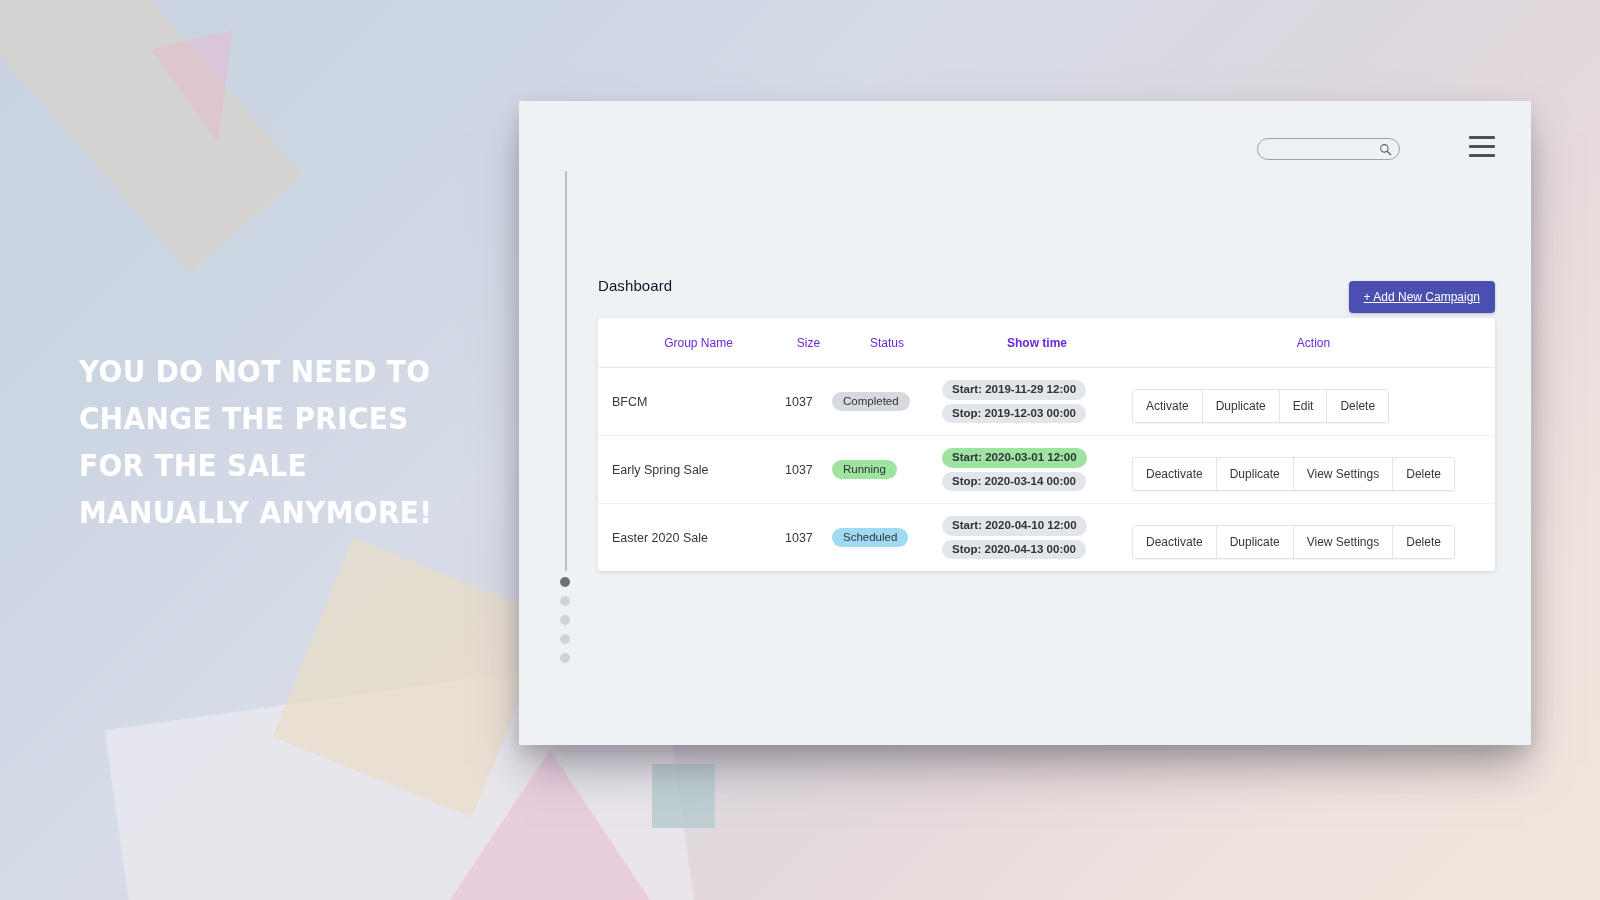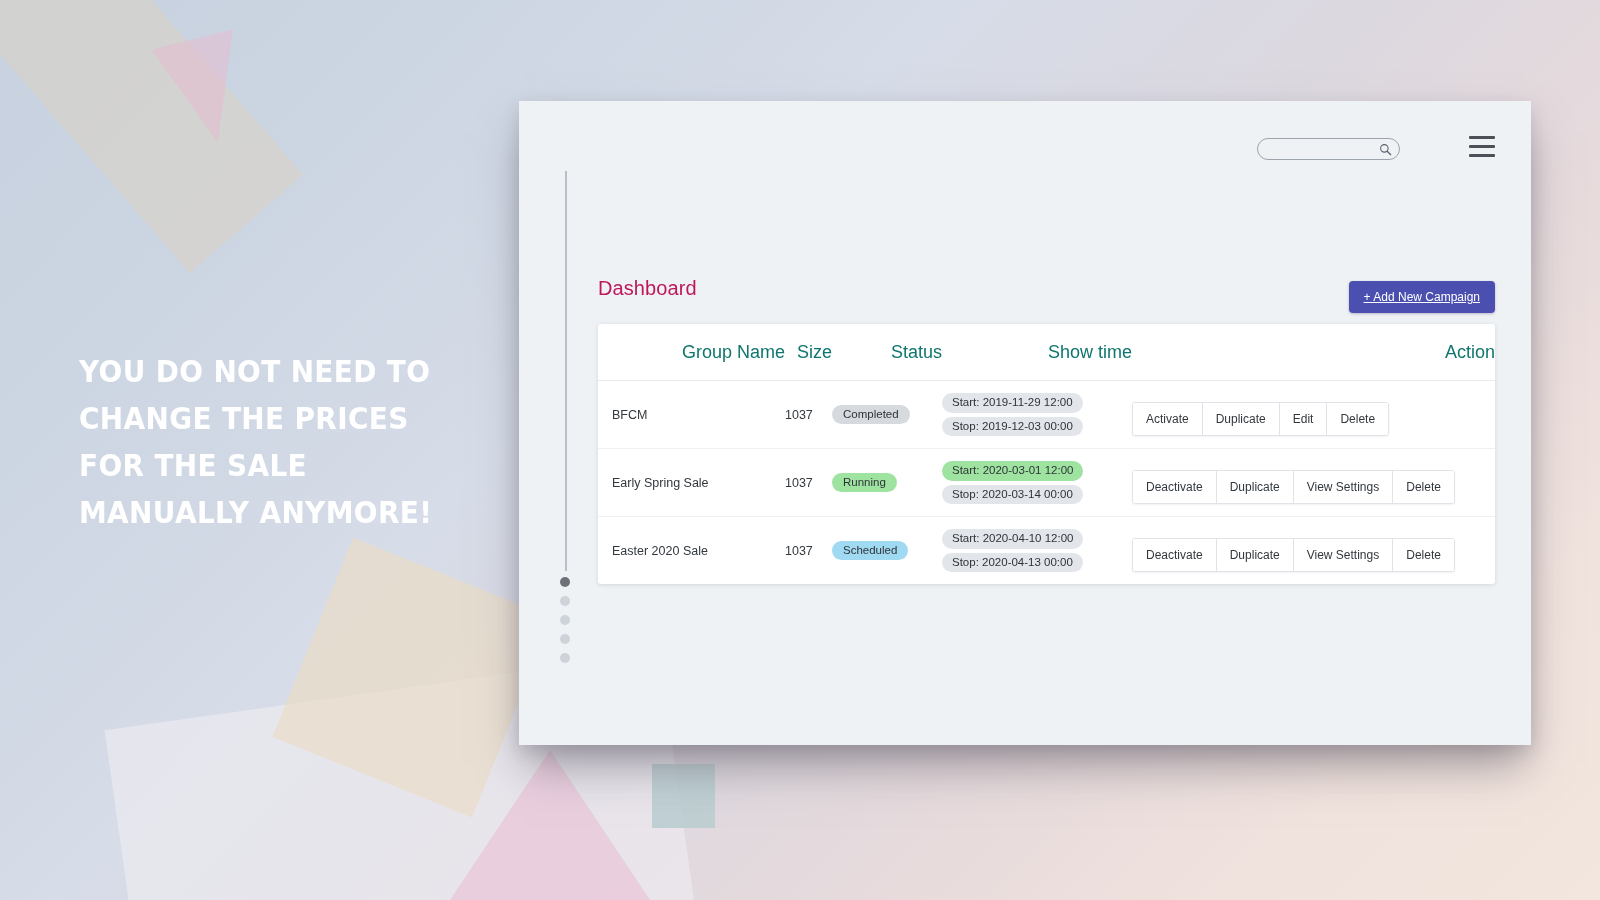--- a/index.html
+++ b/index.html
@@ -208,22 +208,22 @@
 
   
   #content {
     position: absolute;
     left: 79px;
     top: 176px;
     width: 897px;
   }
 
   #page-title {
-    font-size: 20px;
-    color: #be185d;
+    font-size: 15px;
+    color: #0f172a;
     font-weight: normal;
     letter-spacing: .1px;
   }
   #page-subtitle {
     margin-top: 3px;
     font-size: 12.5px;
     color: #3a4046;
   }
 
   #add-campaign-button {
@@ -246,40 +246,40 @@
   #table-card {
     margin-top: 24px;
     background: #ffffff;
     border-radius: 3px;
     box-shadow: 0 1px 4px rgba(60,70,90,.16);
     overflow: hidden;
   }
   table { width: 100%; border-collapse: collapse; }
 
   thead th {
-    text-align: right;
+    text-align: center;
     font-weight: normal;
-    font-size: 18px;
-    color: #0f766e;
+    font-size: 12px;
+    color: #6d28d9;
     padding: 18px 0 17px 0;
     border-bottom: 1px solid #e7eaee;
   }
   tbody td {
     padding: 12px 0;
     border-bottom: 1px solid #eef0f3;
     font-size: 12.5px;
     color: #32383e;
     vertical-align: middle;
   }
   tbody tr:last-child td { border-bottom: none; }
 
   .col-name   { width: 187px; padding-left: 14px !important; }
   .col-size   { width: 47px; }
   .col-status { width: 110px; }
-  .col-time   { width: 190px; }
+  .col-time   { width: 190px; font-weight: bold; }
   .col-action { }
 
   thead .col-name { padding-left: 14px; }
 
   
   .badge {
     display: inline-block;
     border-radius: 11px;
     padding: 4px 11px;
     font-size: 11.5px;

